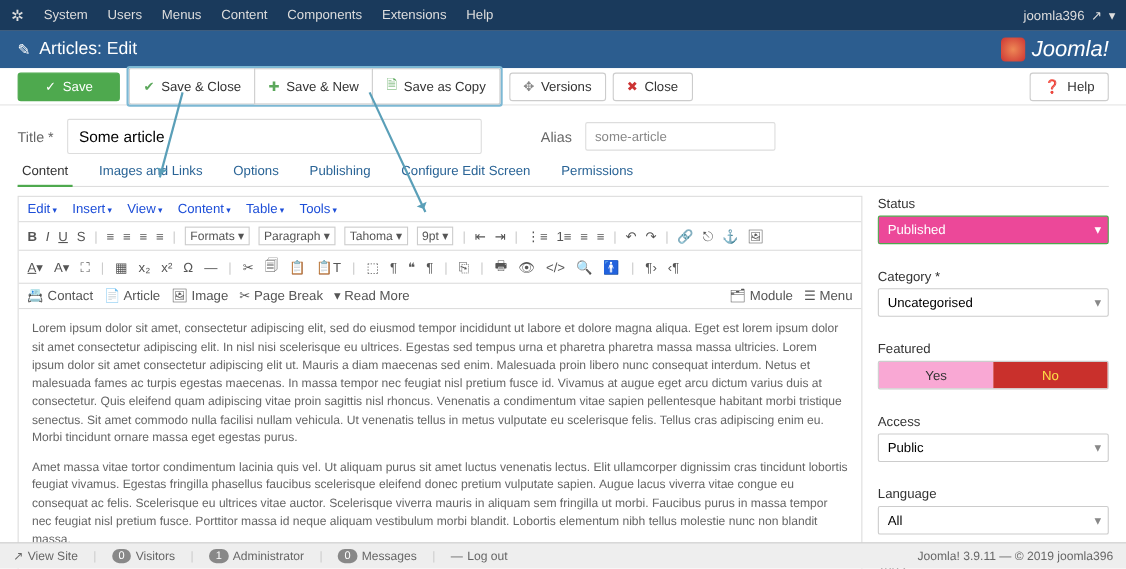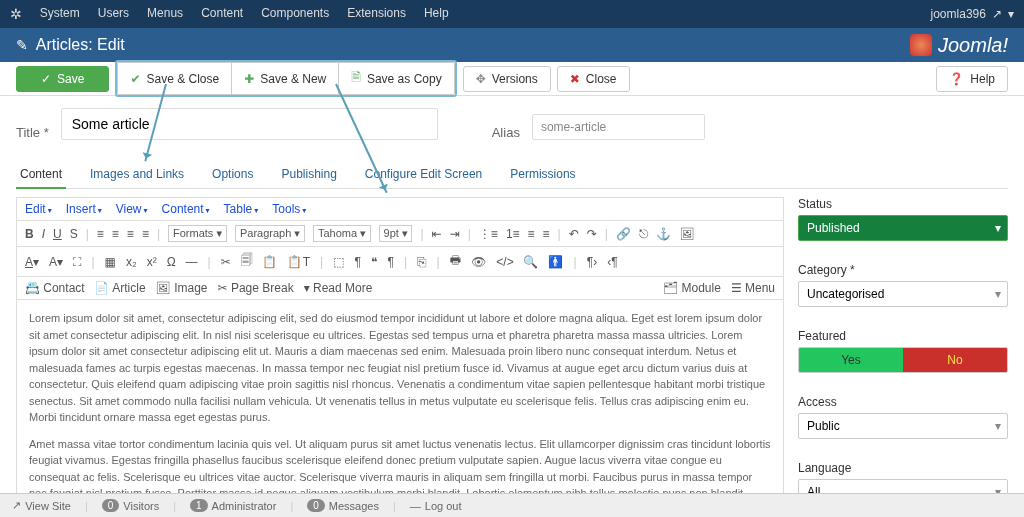--- a/index.html
+++ b/index.html
@@ -21,21 +21,21 @@
 .btn-group-highlight{display:flex;gap:0;border:2px solid #7cb8d4;border-radius:3px}
 .btn-group-highlight .btn{border-radius:0;border-right:none}
 .btn-group-highlight .btn:first-child{border-radius:2px 0 0 2px}
 .btn-group-highlight .btn:last-child{border-radius:0 2px 2px 0;border-right:1px solid #ccc}
 .ico-check{color:#5ca85c}
 .ico-plus{color:#5ca85c}
 .ico-copy{color:#5ca85c}
 .ico-star{color:#888}
 .ico-x{color:#c33}
 .content-area{padding:12px 16px;background:#fff}
-.title-row{display:flex;gap:12px;align-items:flex-end;margin-bottom:21px}
+.title-row{display:flex;gap:12px;align-items:center;margin-bottom:2px}
 .title-label{font-size:13px;color:#666}
 .title-input{flex:0 0 38%;padding:7px 10px;border:1px solid #ddd;border-radius:2px;font-size:14px}
 .alias-label{font-size:13px;color:#666}
 .alias-input{flex:0 0 150px;padding:5px 8px;border:1px solid #ddd;border-radius:2px;font-size:12px;color:#888}
 .tabs{display:flex;gap:20px;border-bottom:1px solid #ddd;margin-bottom:8px}
 .tab{padding:6px 4px;color:#2a6496;cursor:pointer;font-size:12px}
 .tab.active{color:#333;border-bottom:2px solid #4ea94e;margin-bottom:-1px}
 .main-split{display:flex;gap:14px}
 .editor-col{flex:1;border:1px solid #ddd;background:#fff}
 .editor-toolbar{border-bottom:1px solid #ddd;padding:4px 8px;display:flex;gap:14px;font-size:12px}
@@ -46,25 +46,25 @@
 .sep{color:#ccc}
 .fmt-sel{border:1px solid #ccc;padding:1px 4px;font-size:11px;background:#fff}
 .editor-icons-row2{border-bottom:1px solid #ddd;padding:4px 8px;display:flex;flex-wrap:wrap;gap:10px;align-items:center;font-size:12px;color:#555}
 .editor-body{padding:10px 12px;font-size:11px;color:#666;line-height:1.5;height:240px;overflow:hidden}
 .editor-body p{margin-bottom:10px}
 .side-col{width:210px;font-size:12px}
 .side-field{margin-bottom:22px}
 .side-label{display:block;color:#333;margin-bottom:4px}
 .sel{width:100%;padding:5px 8px;border:1px solid #ccc;border-radius:2px;background:#fff;font-size:12px;position:relative}
 .sel::after{content:"▾";position:absolute;right:6px;color:#888}
-.sel-published{background:#15803d;color:#fff;border-color:#4ea94e}
+.sel-published{background:#ec4899;color:#fff;border-color:#4ea94e}
 .sel-published::after{color:#fff}
 .featured{display:flex;border:1px solid #ccc;border-radius:2px;overflow:hidden}
 .featured span{flex:1;text-align:center;padding:5px 0}
-.feat-yes{background:#22c55e;color:#333}
+.feat-yes{background:#f9a8d4;color:#333}
 .feat-no{background:#c9302c;color:#fde047}
 .txtin{width:100%;padding:5px 8px;border:1px solid #ccc;border-radius:2px;font-size:12px}
 .footer{position:absolute;bottom:0;left:0;right:0;background:#eee;border-top:1px solid #ccc;height:24px;display:flex;align-items:center;justify-content:space-between;padding:0 12px;font-size:11px;color:#666}
 .footer-left{display:flex;gap:14px;align-items:center}
 .footer-left span{display:inline-flex;align-items:center;gap:4px}
 .badge{background:#888;color:#fff;border-radius:8px;padding:1px 6px;font-size:10px}
 .arrow{position:absolute;pointer-events:none}
 .arrow1{left:165px;top:84px;width:2px;height:80px;background:#5a9fb8;transform:rotate(15deg);transform-origin:top}
 .arrow1::after{content:"";position:absolute;bottom:-2px;left:-4px;border:5px solid transparent;border-top-color:#5a9fb8}
 .arrow2{left:335px;top:84px;width:2px;height:120px;background:#5a9fb8;transform:rotate(-25deg);transform-origin:top}
@@ -302,13 +302,14 @@
         <span>Administrator</span>
       </span>
     <span class="sep">|</span>
     <span>
         <span class="badge">0</span>
         <span>Messages</span>
       </span>
     <span class="sep">|</span>
     <span>— <span>Log out</span></span>
   </div>
+  <div>Joomla! 3.9.11 — © 2019 joomla396</div>
 </div>
 
 </body></html>

